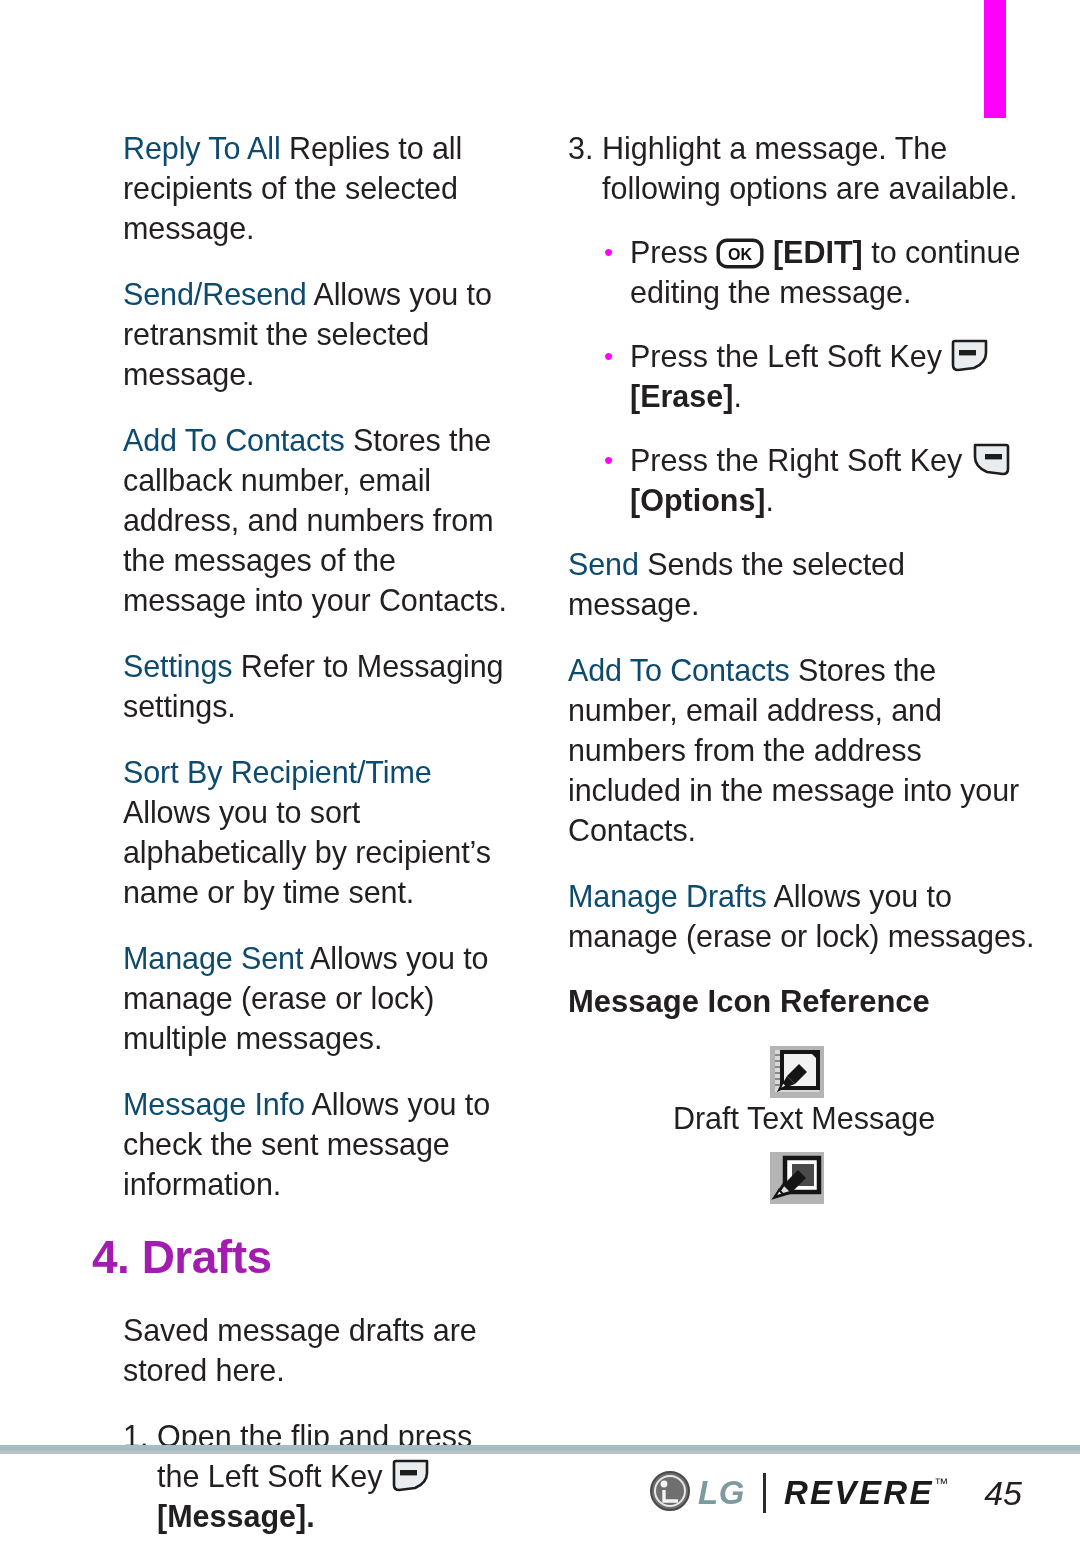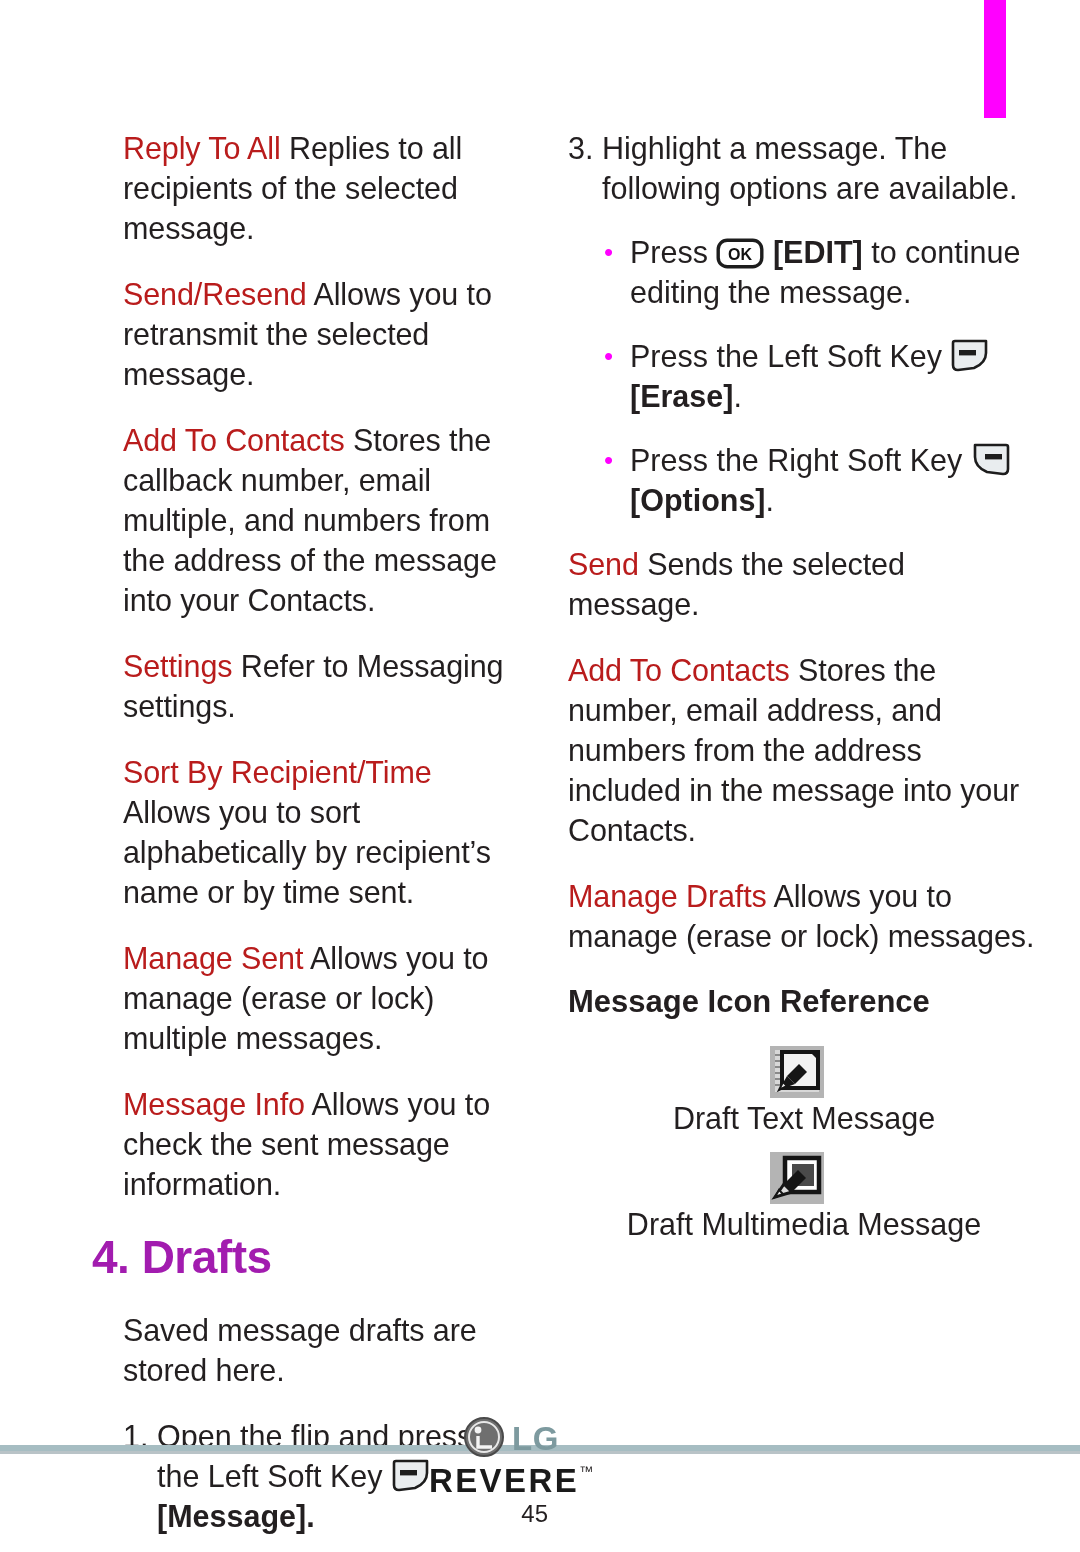--- a/index.html
+++ b/index.html
@@ -57,21 +57,21 @@
   p.para {
     margin: 0 0 26px 0;
     font-size: 30.5px;
     line-height: 40px;
     letter-spacing: -0.1px;
     font-weight: 400;
   }
   p.para:last-child { margin-bottom: 0; }
 
   .term {
-    color: #b91c1c;
+    color: #0c4a6e;
   }
   .bold { font-weight: 700; }
 
   
   .numitem {
     display: flex;
     flex-direction: row;
     margin: 0 0 24px 0;
     font-size: 30.5px;
     line-height: 40px;
@@ -156,25 +156,26 @@
     background: #a6bdc2;
     border-bottom: 3px solid #b9c3c7;
   }
   .footer {
     position: absolute;
     top: 1458px;
     left: 0;
     width: 1080px;
     height: 70px;
     display: flex;
-    flex-direction: column;
+    flex-direction: row;
     align-items: center;
     justify-content: flex-end;
     padding-right: 58px;
     box-sizing: border-box;
+    font-style: italic;
   }
   .lg-mark {
     display: flex;
     flex-direction: row;
     align-items: center;
   }
   .lg-badge { margin-right: 7px; }
   .lg-word {
     font-size: 33px;
     font-weight: 700;
@@ -193,41 +194,41 @@
     letter-spacing: 2.4px;
     color: #1a1a1a;
     font-family: "Liberation Sans", sans-serif;
   }
   .tm {
     font-size: 14px;
     vertical-align: 16px;
     letter-spacing: 0;
   }
   .page-number {
-    font-size: 24px;
+    font-size: 34px;
     color: #231f20;
     margin-left: 26px;
     min-width: 48px;
     text-align: right;
   }
 </style>
 </head>
 <body>
 
 <div class="section-tab"></div>
 
 <div class="page-body">
 
   <div class="col col-left">
 
     <p class="para"><span class="term">Reply To All</span><span> Replies to all recipients of the selected message.</span></p>
 
     <p class="para"><span class="term">Send/Resend</span><span> Allows you to retransmit the selected message.</span></p>
 
-    <p class="para"><span class="term">Add To Contacts</span><span> Stores the callback number, email multiple, and numbers from the address of the message into your Contacts.</span></p>
+    <p class="para"><span class="term">Add To Contacts</span><span> Stores the callback number, email address, and numbers from the messages of the message into your Contacts.</span></p>
 
     <p class="para"><span class="term">Settings</span><span> Refer to Messaging settings.</span></p>
 
     <p class="para"><span class="term">Sort By Recipient/Time</span><span> Allows you to sort alphabetically by recipient’s name or by time sent.</span></p>
 
     <p class="para"><span class="term">Manage Sent</span><span> Allows you to manage (erase or lock) multiple messages.</span></p>
 
     <p class="para"><span class="term">Message Info</span><span> Allows you to check the sent message information.</span></p>
 
     <h2 class="section-heading">4. Drafts</h2>
@@ -310,21 +311,20 @@
       <span class="glyph">
         <svg width="54" height="52" viewBox="0 0 54 52">
           <rect x="0" y="0" width="54" height="52" fill="#b4b4b4"></rect>
           <rect x="15" y="6" width="34" height="34" fill="#ffffff" stroke="#151515" stroke-width="4.5"></rect>
           <rect x="22" y="12" width="22" height="22" fill="#4a4a4a"></rect>
           <path d="M14 32 L28 18 L36 26 L22 40 Z" fill="#151515"></path>
           <path d="M5 45 L14 32 L22 40 Z" fill="#dcdcdc" stroke="#151515" stroke-width="3"></path>
           <path d="M5 45 L9 38 L13 42 Z" fill="#f2f2f2" stroke="#151515" stroke-width="2"></path>
         </svg>
       </span>
-      <span>Draft Multimedia Message</span>
     </div>
 
   </div>
 </div>
 
 <div class="footer-rule"></div>
 
 <div class="footer">
   <div class="lg-mark">
     <span class="lg-badge">

